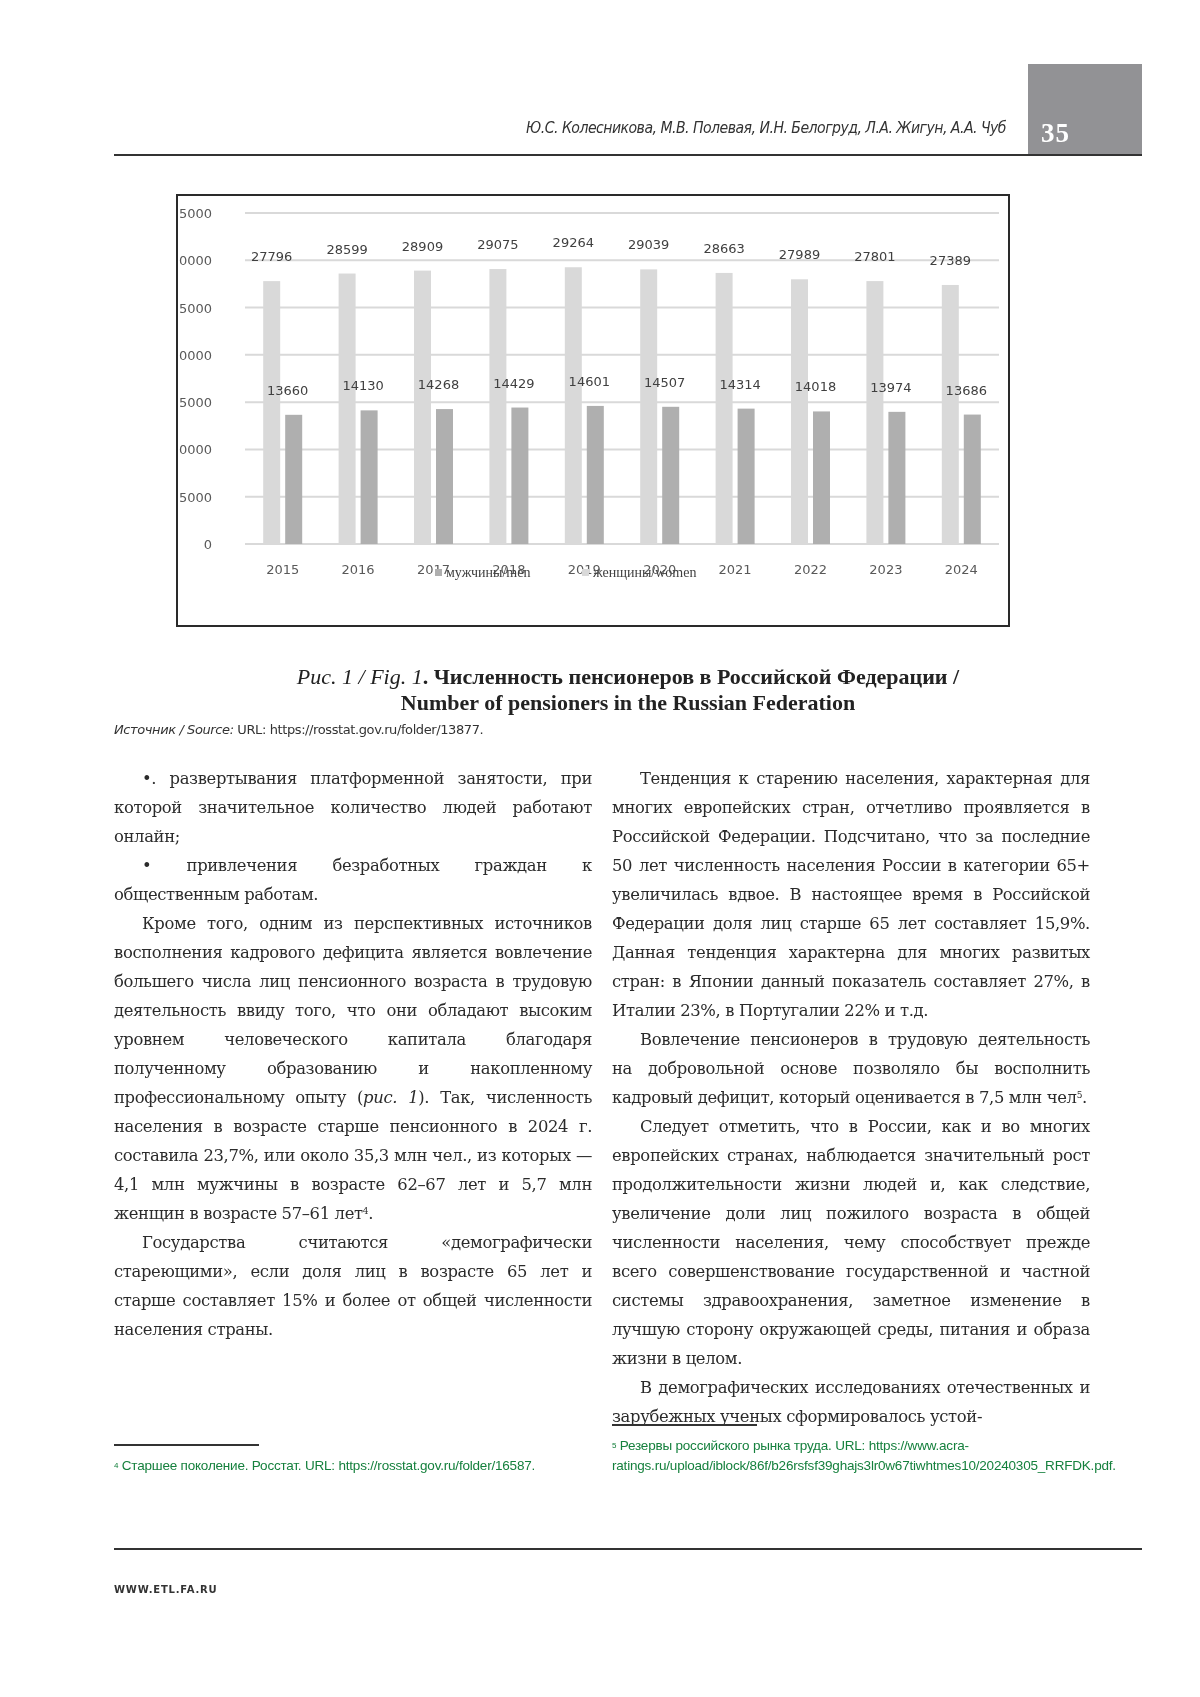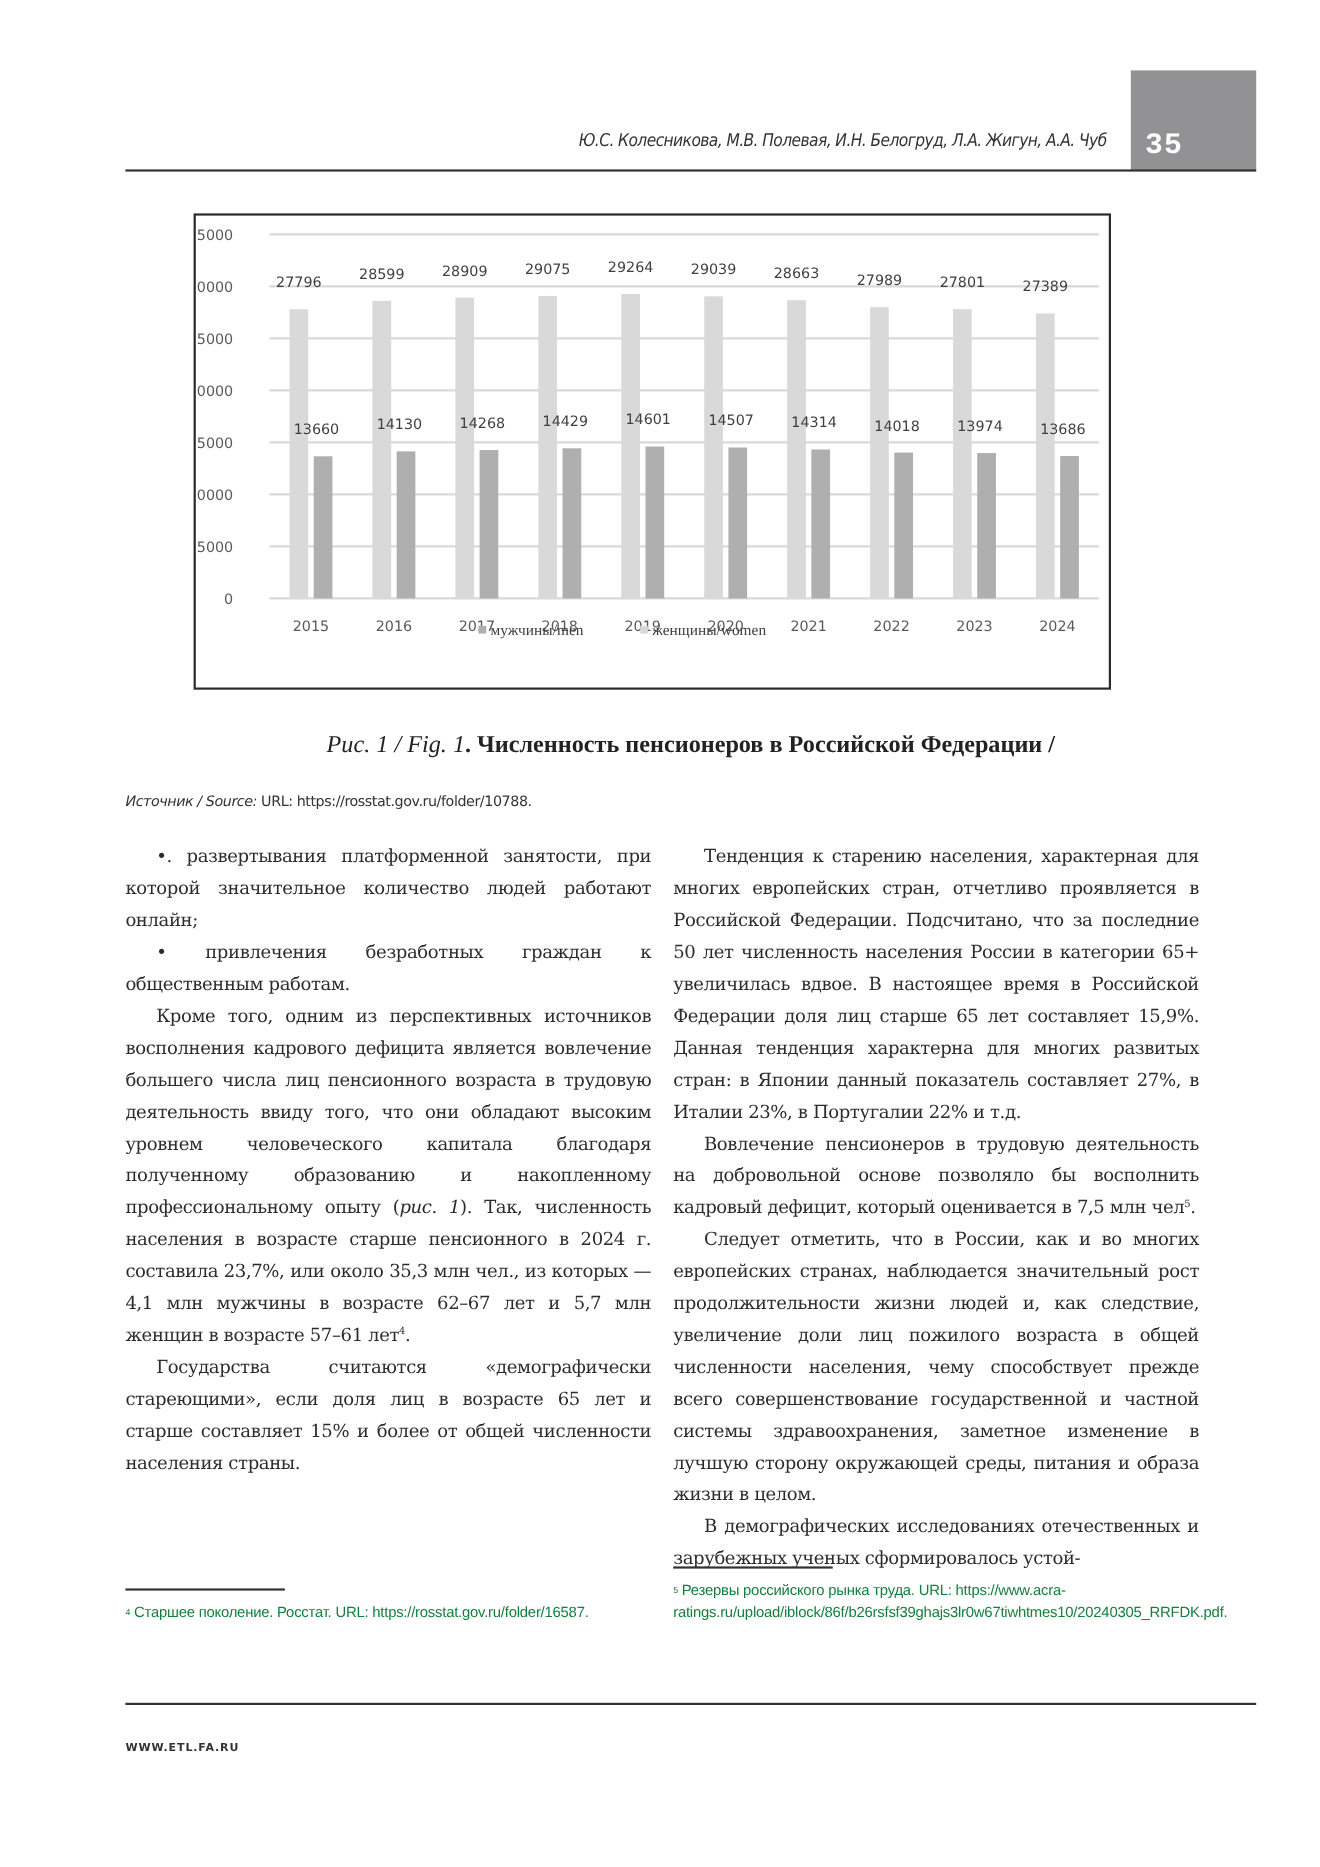--- a/index.html
+++ b/index.html
@@ -1,20 +1,20 @@
 <!DOCTYPE html>
 <html><head>
 <meta charset="utf-8">
 <style>
   html, body { margin:0; padding:0; background:#ffffff; }
   body { width:1200px; height:1697px; position:relative; overflow:hidden; color:#2b2b2b; }
   #running-head { position:absolute; left:300px; top:118px; width:706px; text-align:right;
     font-family:"DejaVu Sans", sans-serif; font-style:italic; font-size:16px; color:#333; letter-spacing:-0.6px; transform:scaleX(0.88); transform-origin:right center; }
   #page-box { position:absolute; left:1028px; top:64px; width:114px; height:91px; background:#929295; }
-  #page-num { position:absolute; left:1041px; top:118px; font-family:Liberation Mono, monospace; font-weight:bold; font-size:27px; color:#fff; letter-spacing:1px; }
+  #page-num { position:absolute; left:1041px; top:118px; font-family:Liberation Serif, serif; font-weight:bold; font-size:27px; color:#fff; letter-spacing:1px; }
   #head-rule { position:absolute; left:114px; top:154px; width:1028px; height:2px; background:#333; }
 
   #chart-frame { position:absolute; left:176px; top:194px; width:834px; height:433px; border:2px solid #2a2a2a; box-sizing:border-box; background:#fff; }
   #chart-svg { position:absolute; left:0; top:0; }
   .tick { font-family:"DejaVu Sans", sans-serif; font-size:13px; fill:#595959; }
   .dlabel { font-family:"DejaVu Sans", sans-serif; font-size:13px; fill:#404040; }
   .legend { font-family:"Liberation Serif", serif; font-size:14px; fill:#404040; }
 
   #caption { position:absolute; left:114px; top:664px; width:1028px; text-align:center;
     font-family:"Liberation Serif", serif; font-size:22px; line-height:26px; color:#222; }
@@ -114,22 +114,23 @@
       <text x="788.3000000000001" y="198.56954285714286" text-anchor="middle" class="dlabel">13686</text>
       <rect x="257" y="373" width="7" height="7" fill="#afafaf"></rect>
       <text x="268" y="381" class="legend">мужчины/men</text>
       <rect x="404" y="373" width="7" height="7" fill="#d9d9d9"></rect>
       <text x="415" y="381" class="legend">женщины/women</text>
     </svg>
 </div>
 
 <div id="caption">
   <div><span class="it">Рис. 1 / Fig. 1</span><span class="b">. </span><span class="b">Численность пенсионеров в Российской Федерации /</span></div>
+  <div class="b">Number of pensioners in the Russian Federation</div>
 </div>
-<div id="source"><span class="it">Источник / Source:</span><span> URL: https://rosstat.gov.ru/folder/10788.</span></div>
+<div id="source"><span class="it">Источник / Source:</span><span> URL: https://rosstat.gov.ru/folder/13877.</span></div>
 
 <div class="col" id="col-left">
   <p>•. развертывания платформенной занятости, при которой значительное количество людей работают онлайн;</p>
   <p>• привлечения безработных граждан к общественным работам.</p>
   <p><span>Кроме того, одним из перспективных источников восполнения кадрового дефицита является вовлечение большего числа лиц пенсионного возраста в трудовую деятельность ввиду того, что они обладают высоким уровнем человеческого капитала благодаря полученному образованию и накопленному профессиональному опыту (</span><i>рис. 1</i><span>). Так, численность населения в возрасте старше пенсионного в 2024 г. составила 23,7%, или около 35,3 млн чел., из которых — 4,1 млн мужчины в возрасте 62–67 лет и 5,7 млн женщин в возрасте 57–61 лет</span><sup>4</sup><span>.</span></p>
   <p>Государства считаются «демографически стареющими», если доля лиц в возрасте 65 лет и старше составляет 15% и более от общей численности населения страны.</p>
 </div>
 
 <div class="col" id="col-right">
   <p>Тенденция к старению населения, характерная для многих европейских стран, отчетливо проявляется в Российской Федерации. Подсчитано, что за последние 50 лет численность населения России в категории 65+ увеличилась вдвое. В настоящее время в Российской Федерации доля лиц старше 65 лет составляет 15,9%. Данная тенденция характерна для многих развитых стран: в Японии данный показатель составляет 27%, в Италии 23%, в Португалии 22% и т.д.</p>

